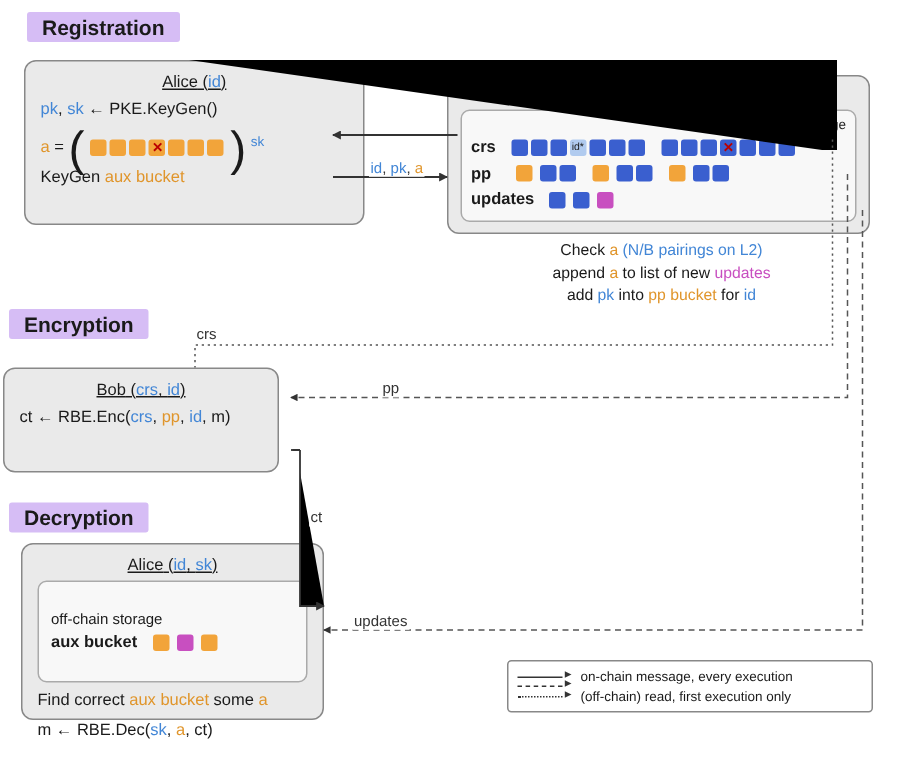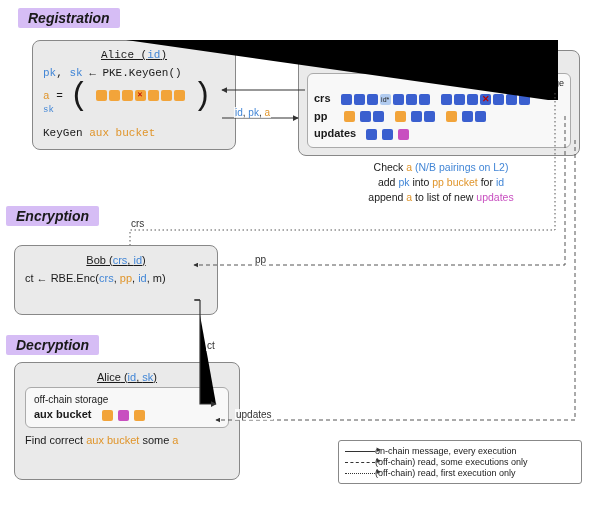--- a/index.html
+++ b/index.html
@@ -10,21 +10,20 @@
     font-family: Arial, Helvetica, sans-serif;
     font-size: 11px;
     position: relative;
     background: #fff;
     color: #1a1a1a;
   }
   .section-label {
     display: inline-block;
     background: #d6bdf5;
     font-weight: bold;
-    font-style: italic;
     font-size: 14px;
     padding: 2px 10px;
     border-radius: 2px;
     color: #1a1a1a;
   }
   .box {
     position: absolute;
     background: #eaeaea;
     border: 1px solid #888;
     border-radius: 8px;
@@ -41,48 +40,48 @@
   .sq.orange { background:#f2a43a; }
   .sq.pink { background:#c84fc0; }
   .sq.marked { position:relative; }
   .sq.marked::after { content:"✕"; position:absolute; left:2px; top:-1px; font-size:9px; color:#b00; font-weight:bold; }
   .sq.labelbox { background:#b1cbef; font-size:7px; text-align:center; line-height:11px; color:#1a1a1a;}
   .paren { font-size:32px; line-height:0; vertical-align:middle; }
   .subbox {
     background:#f8f8f8;
     border:1px solid #aaa;
     border-radius:6px;
-    padding:6px 8px;
+    padding:20px 8px;
   }
   .c-blue { color:#4286d6; }
   .c-orange { color:#e0952b; }
   .c-pink { color:#c84fc0; }
   .legend {
     position:absolute;
     border:1px solid #888;
     border-radius:3px;
     padding:4px 6px;
     font-size:9px;
     background:#fff;
   }
-  .legend-row { display:flex; align-items:center; gap:0; margin:1px 0;}
+  .legend-row { display:flex; align-items:center; gap:12px; margin:1px 0;}
   .legend-line { width:30px; height:0; border-top-width:1px; border-top-color:#333; position:relative;}
   .legend-line::after { content:"▸"; position:absolute; right:-6px; top:-8px; font-size:9px; color:#333;}
   .arrow-label { position:absolute; font-size:10px; color:#333; background:rgba(255,255,255,0.8); padding:0 1px;}
   svg.conn { position:absolute; left:0; top:0; pointer-events:none; }
   .row { margin: 3px 0; line-height:1.5; }
 </style>
 </head>
 <body>
 
 <div class="section-label" style="position:absolute; left:18px; top:8px;">Registration</div>
 <div class="section-label" style="position:absolute; left:6px; top:206px;">Encryption</div>
 <div class="section-label" style="position:absolute; left:6px; top:335px;text-align:right;">Decryption</div>
 
-<div class="box" style="left:32px; top:40px; width:204px; height:110px;font-family:Liberation Mono, monospace;">
+<div class="box" style="left:16px; top:40px; width:227px; height:110px;">
   <div class="box-title">
     <span>Alice</span>
     (<span class="c-blue">id</span>)
   </div>
   <div class="row">
     <span class="c-blue">pk</span>,
     <span class="c-blue">sk</span><span> ← PKE.KeyGen()</span>
   </div>
   <div class="row" style="margin-top:6px;">
     <span class="c-orange">a</span><span> = </span>
@@ -119,62 +118,64 @@
     </div>
   </div>
 </div>
 
 <div style="position:absolute; left:302px; top:160px; width:278px; font-size:10.5px; line-height:1.45;text-align:center;">
   <div>
     <span>Check </span><span class="c-orange">a</span>
     <span class="c-blue">(N/B pairings on L2)</span>
   </div>
   <div>
+    <span>append </span><span class="c-orange">a</span><span> to list of new </span><span class="c-pink">updates</span>
+  </div>
+  <div>
     <span>add </span><span class="c-blue">pk</span><span> into </span><span class="c-orange">pp bucket</span><span> for </span><span class="c-blue">id</span>
   </div>
-  <div>
-    <span>append </span><span class="c-orange">a</span><span> to list of new </span><span class="c-pink">updates</span>
-  </div>
-</div>
-
-<div class="box" style="left:14px; top:245px; width:204px; height:70px;">
+</div>
+
+<div class="box" style="left:2px; top:245px; width:184px; height:70px;">
   <div class="box-title">
     <span>Bob</span>
     (<span class="c-blue">crs</span>, <span class="c-blue">id</span>)
   </div>
   <div class="row">
     <span>ct ← RBE.Enc(</span><span class="c-blue">crs</span>, <span class="c-orange">pp</span>, <span class="c-blue">id</span>, <span>m</span><span>)</span>
   </div>
 </div>
 
-<div class="box" style="left:14px; top:362px; width:226px; height:118px;">
+<div class="box" style="left:14px; top:362px; width:202px; height:118px;">
   <div class="box-title">
     <span>Alice</span>
     (<span class="c-blue">id</span>, <span class="c-blue">sk</span>)
   </div>
   <div class="subbox" style="margin:4px 0;">
     <div style="font-size:10px;">off-chain storage</div>
     <div style="margin-top:3px;">
       <b>aux bucket</b>&nbsp;&nbsp;
       <span class="sq orange"></span>&nbsp;<span class="sq pink"></span>&nbsp;<span class="sq orange"></span>
     </div>
   </div>
   <div class="row">
     <span>Find correct </span><span class="c-orange">aux bucket</span><span> some </span><span class="c-orange">a</span>
   </div>
+  <div class="row">
+    <span>m</span><span> ← RBE.Dec(</span><span class="c-blue">sk</span><span>, </span><span class="c-orange">a</span><span>, ct)</span>
+  </div>
 </div>
 
 <div class="legend" style="left:338px; top:440px; width:244px;">
   <div class="legend-row">
     <span class="legend-line" style="border-top-style:solid;"></span>
     <span>on-chain message, every execution</span>
   </div>
   <div class="legend-row">
     <span class="legend-line" style="border-top-style:dashed;"></span>
-    <span>(off-chain) read, some executions only</span>
   </div>
   <div class="legend-row">
     <span class="legend-line" style="border-top-style:dotted;"></span>
     <span>(off-chain) read, first execution only</span>
   </div>
 </div>
 
 <svg class="conn" width="600" height="506">
   <defs>
     <marker id="arr" viewBox="0 0 8 8" refX="7" refY="4" markerWidth="5" markerHeight="5" orient="auto-start-reverse">
@@ -194,21 +195,21 @@
 
   <path d="M575,140 L575,420 L216,420" stroke="#555" stroke-width="1" fill="none" stroke-dasharray="4,3" marker-end="url(#arr)"></path>
 
   <path d="M200,315 L200,404 L216,404" stroke="none"></path>
   <line x1="195" y1="300" x2="200" y2="300" stroke="#333" stroke-width="1.2"></line>
   <path d="M200,300 L200,404 L216,404" stroke="#333" stroke-width="1.2" fill="none" marker-end="url(#arr)"></path>
 
   <line x1="194" y1="300" x2="200" y2="300" stroke="#333" stroke-width="1.2"></line>
 </svg>
 
-<div class="arrow-label" style="left:234px; top:107px;">
+<div class="arrow-label" style="left:246px; top:107px;">
   <span class="c-blue">id</span>,
   <span class="c-blue">pk</span>,
   <span class="c-orange">a</span>
 </div>
 <div class="arrow-label c-blue" style="left:130px; top:218px;">crs</div>
 <div class="arrow-label c-orange" style="left:254px; top:254px;">pp</div>
 <div class="arrow-label" style="left:206px; top:340px;">ct</div>
 <div class="arrow-label c-pink" style="left:235px; top:409px;">updates</div>
 
 </body></html>

